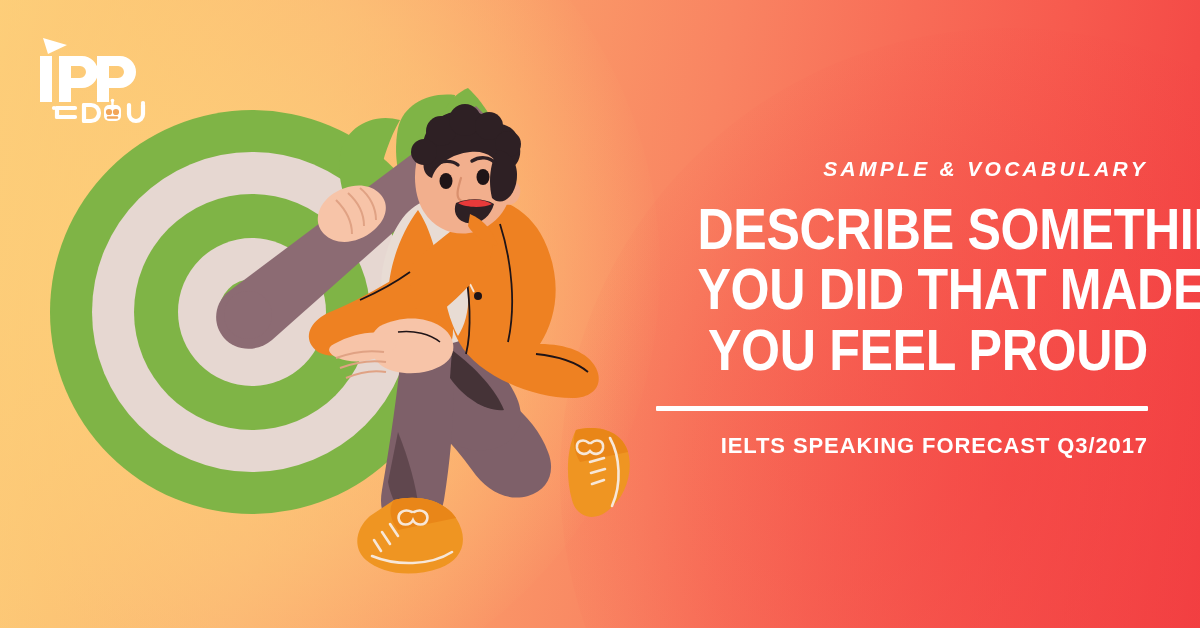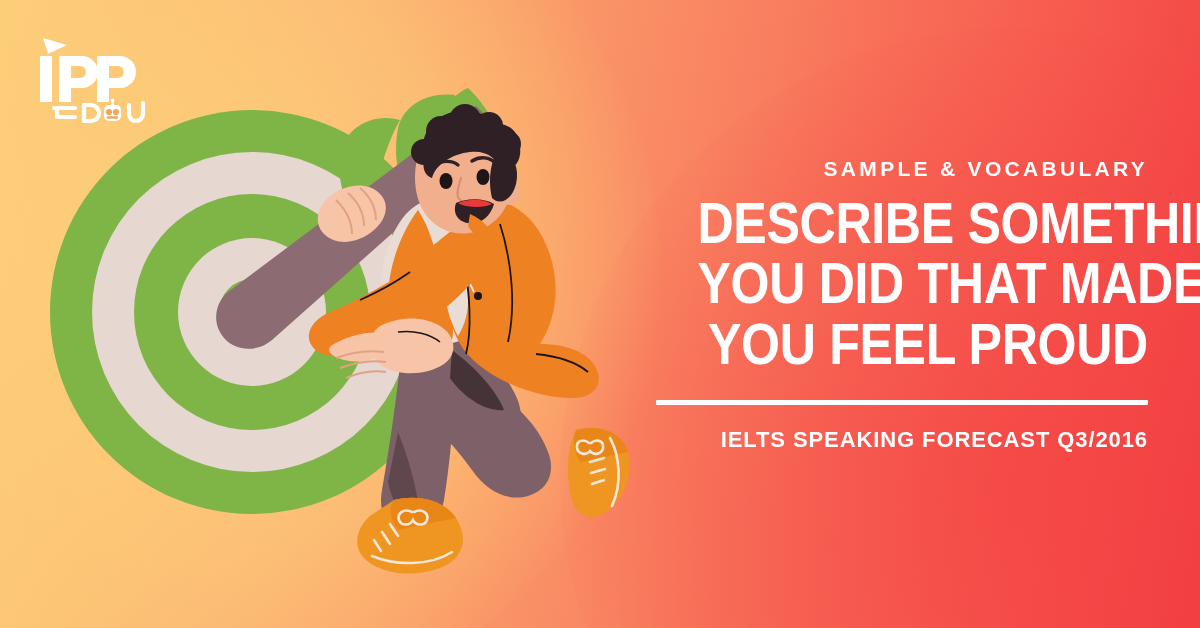--- a/index.html
+++ b/index.html
@@ -72,22 +72,23 @@
     top: 158px;
     width: 512px;
     text-align: right;
   }
   .eyebrow {
     color: #FFFFFF;
     font-size: 21px;
     font-weight: bold;
     letter-spacing: 3.3px;
     line-height: 1;
-    margin: 0 0 14px 0;
+    margin: 0 0 20px 0;
     white-space: nowrap;
+    font-style: italic;
   }
   .headline {
     margin: 0;
     color: #FFFFFF;
     font-family: "Liberation Sans Narrow", "Liberation Sans", sans-serif;
     font-size: 57px;
     font-weight: bold;
     line-height: 1.06;
     letter-spacing: -0.4px;
     transform: scaleX(0.88);
@@ -284,16 +285,16 @@
     <p class="eyebrow">SAMPLE &amp; VOCABULARY</p>
 
     <h1 class="headline">
       <span class="hl-line">DESCRIBE SOMETHING</span>
       <span class="hl-line">YOU DID THAT MADE</span>
       <span class="hl-line">YOU FEEL PROUD</span>
     </h1>
 
     <div class="divider"></div>
 
-    <p class="subline">IELTS SPEAKING FORECAST Q3/2016</p>
+    <p class="subline">IELTS SPEAKING FORECAST Q3/2017</p>
   </div>
 
 </div>
 
 </body></html>

